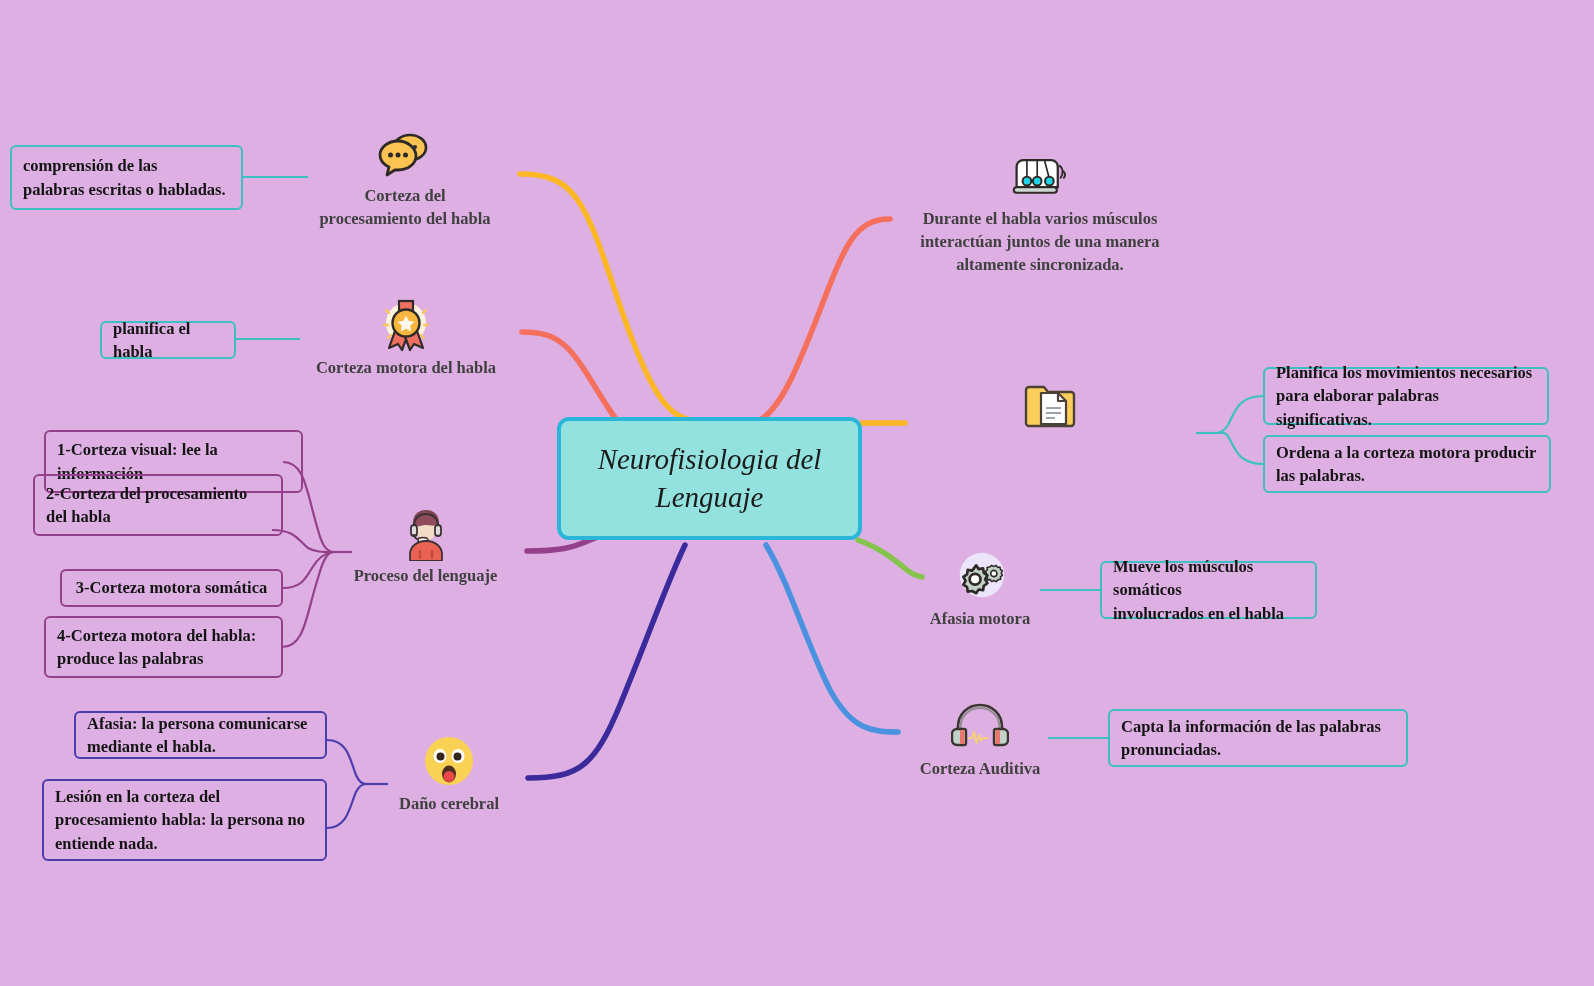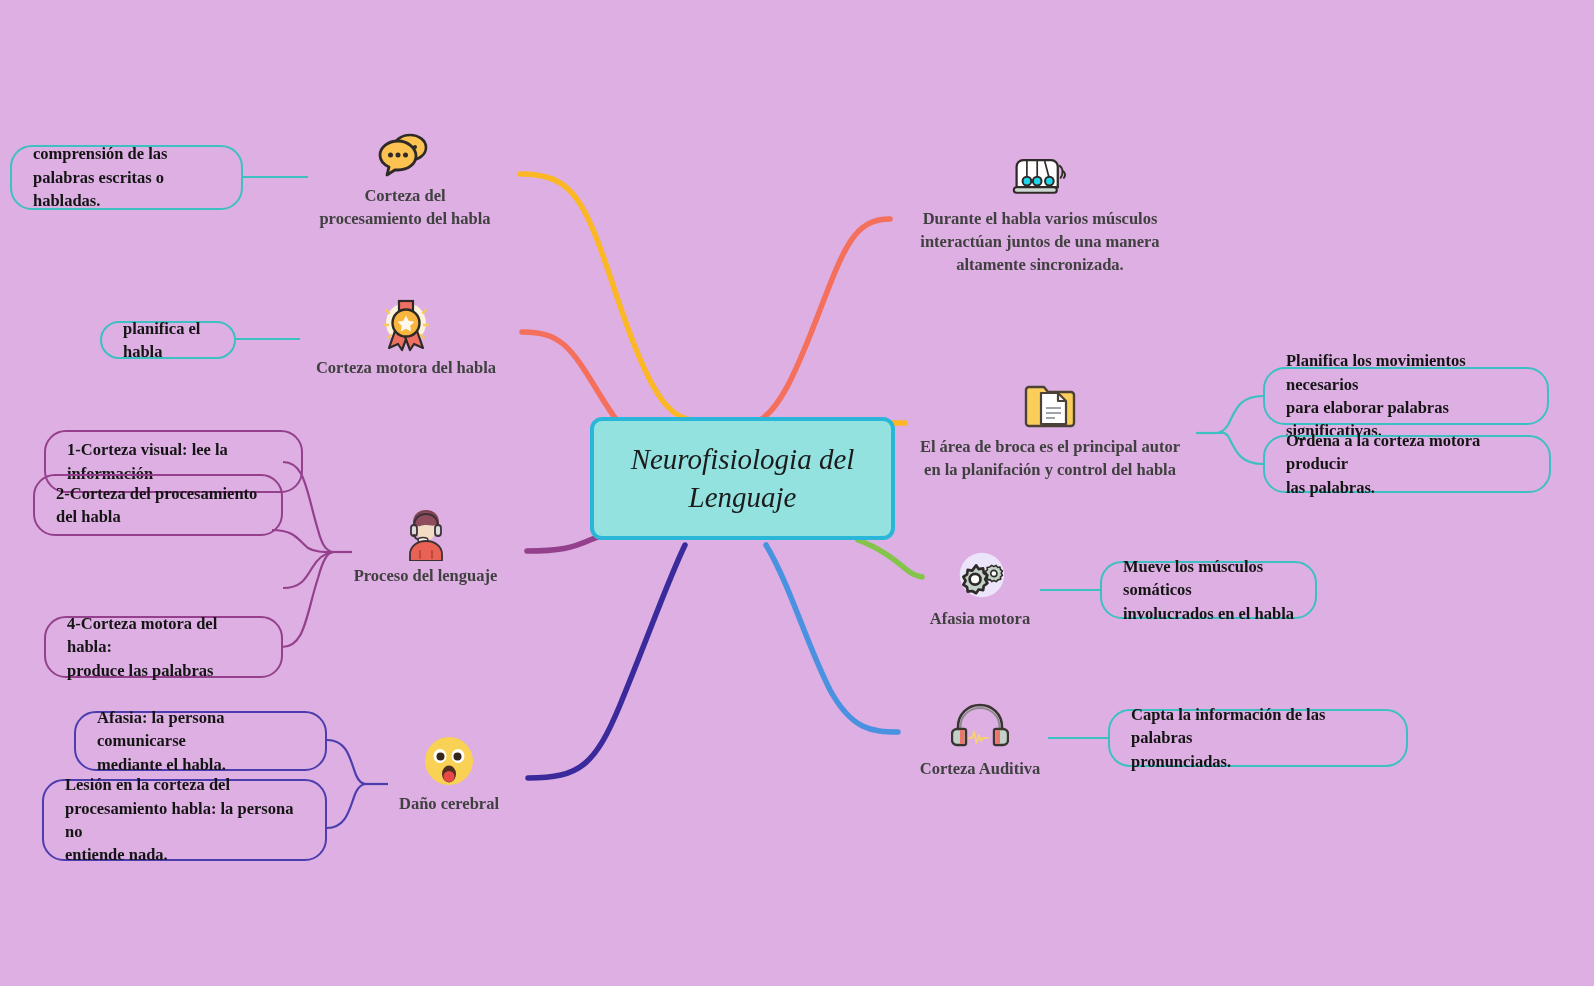--- a/index.html
+++ b/index.html
@@ -23,21 +23,20 @@
   
   .root-node {
     position: absolute;
     left: 557px; top: 417px;
     width: 305px; height: 123px;
     background: #93e2e0;
     border: 4px solid #29b6d8;
     border-radius: 12px;
     display: flex; align-items: center; justify-content: center;
     z-index: 5;
-    margin-left: 33px;
   }
   .root-node .root-label {
     font-style: italic;
     font-size: 29px;
     color: #1b1b1b;
     text-align: center;
     line-height: 1.28;
     font-family: "Liberation Serif", "DejaVu Serif", serif;
   }
 
@@ -57,25 +56,25 @@
     margin-top: 4px;
   }
   .topic .icon-wrap {
     width: 58px; height: 56px;
     display: flex; align-items: center; justify-content: center;
   }
 
   
   .box {
     position: absolute;
-    border-radius: 22px;
+    border-radius: 6px;
     border: 2.4px solid #3dc0c2;
     background: transparent;
     display: flex; align-items: center;
-    padding: 7px 21px;
+    padding: 7px 11px;
     z-index: 4;
   }
   .box .box-text {
     font-weight: bold;
     font-size: 16.5px;
     line-height: 1.42;
     color: #141414;
     white-space: pre-line;
   }
   .box.teal   { border-color: #3dc0c2; }
@@ -229,22 +228,20 @@
     <div class="icon-wrap">
       <svg width="52" height="50" viewBox="0 0 52 50">
         <path d="M5 8h15l4 5h23a3 3 0 0 1 3 3v28a3 3 0 0 1-3 3H5a3 3 0 0 1-3-3V11a3 3 0 0 1 3-3z" fill="#fbcd5b" stroke="#4c4136" stroke-width="2.4" stroke-linejoin="round"></path>
         <path d="M17 14h17l8 8v23H17z" fill="#ffffff" stroke="#4c4136" stroke-width="2.2" stroke-linejoin="round"></path>
         <path d="M34 14v8h8" fill="none" stroke="#4c4136" stroke-width="2.2" stroke-linejoin="round"></path>
         <line x1="22" y1="29" x2="37" y2="29" stroke="#9da3a8" stroke-width="2"></line>
         <line x1="22" y1="34" x2="37" y2="34" stroke="#9da3a8" stroke-width="2"></line>
         <line x1="22" y1="39" x2="31" y2="39" stroke="#9da3a8" stroke-width="2"></line>
       </svg>
     </div>
-    <div class="topic-label">El área de broca es el principal autor
- en la planifación y control del habla</div>
   </div>
 
   <div class="topic" style="left:900px; top:548px; width:160px;">
     <div class="icon-wrap">
       <svg width="60" height="54" viewBox="0 0 60 54">
         <circle cx="32" cy="26" r="23" fill="#ece4fb"></circle>
         <g transform="translate(38,16) scale(0.62)">
           <path d="M14 0l2.4 3.4 4.1-.6.6 4.1L24.5 9.3l-2 3.7 2 3.7-3.4 2.4.6 4.1-4.1.6L14 27.2l-3.7-2-3.7 2-2.4-3.4-4.1.6-.6-4.1L-4 17.3l2-3.7-2-3.7 3.4-2.4-.6-4.1 4.1-.6L6.6 0l3.7 2z" fill="#c3d2c8" stroke="#2f2a28" stroke-width="2.6" stroke-linejoin="round"></path>
           <circle cx="10.2" cy="13.6" r="5.2" fill="#ffffff" stroke="#2f2a28" stroke-width="2.6"></circle>
         </g>
@@ -284,27 +281,30 @@
   <div class="box purple" style="left:44px; top:430px; width:259px; height:63px;">
     <span class="box-text">1-Corteza visual: lee la
 información</span>
   </div>
 
   <div class="box purple" style="left:33px; top:474px; width:250px; height:62px;">
     <span class="box-text">2-Corteza del procesamiento
 del habla</span>
   </div>
 
+  <div class="box purple" style="left:60px; top:569px; width:223px; height:38px; justify-content:center;">
+    <span class="box-text">3-Corteza motora somática</span>
+  </div>
 
   <div class="box purple" style="left:44px; top:616px; width:239px; height:62px;">
     <span class="box-text">4-Corteza motora del habla:
 produce las palabras</span>
   </div>
 
-  <div class="box indigo" style="left:74px; top:711px; width:253px; height:60px;">
+  <div class="box indigo" style="left:74px; top:711px; width:253px; height:48px;">
     <span class="box-text">Afasia: la persona comunicarse
 mediante el habla.</span>
   </div>
 
   <div class="box indigo" style="left:42px; top:779px; width:285px; height:82px;">
     <span class="box-text">Lesión en la corteza del
 procesamiento habla: la persona no
 entiende nada.</span>
   </div>
 

